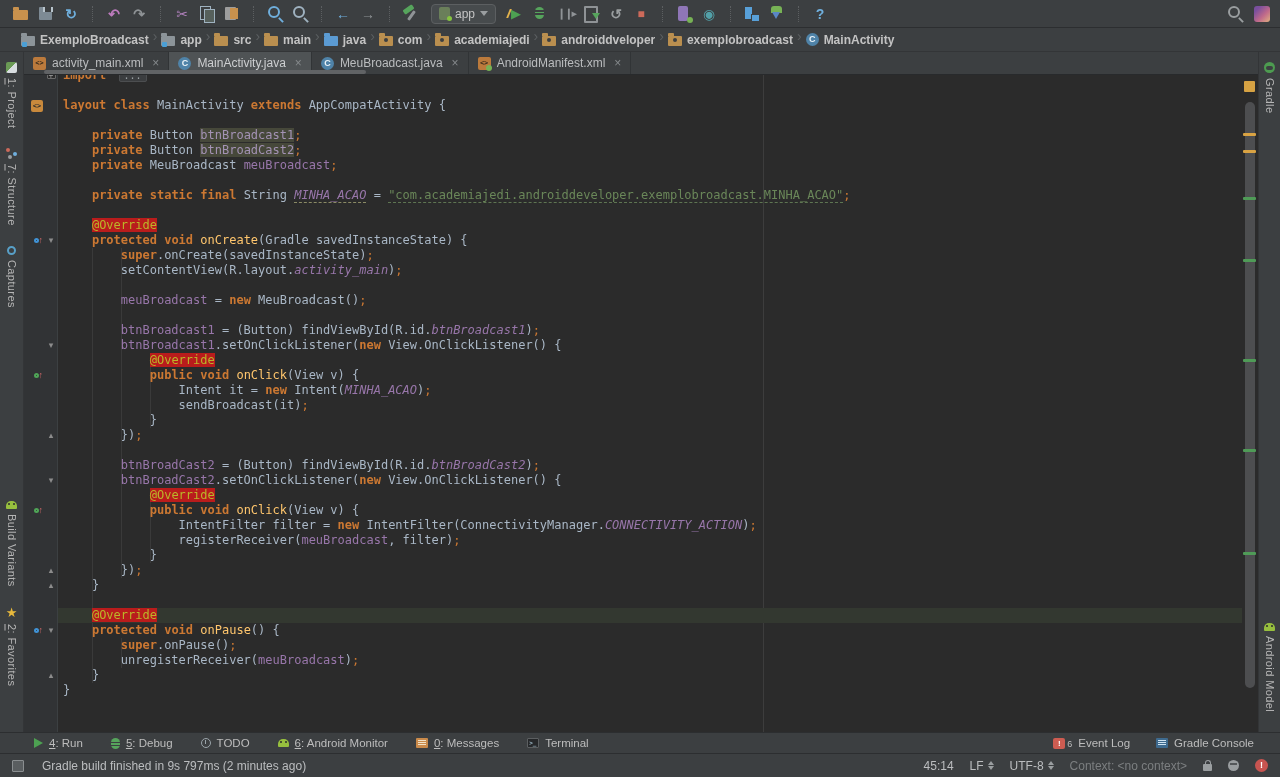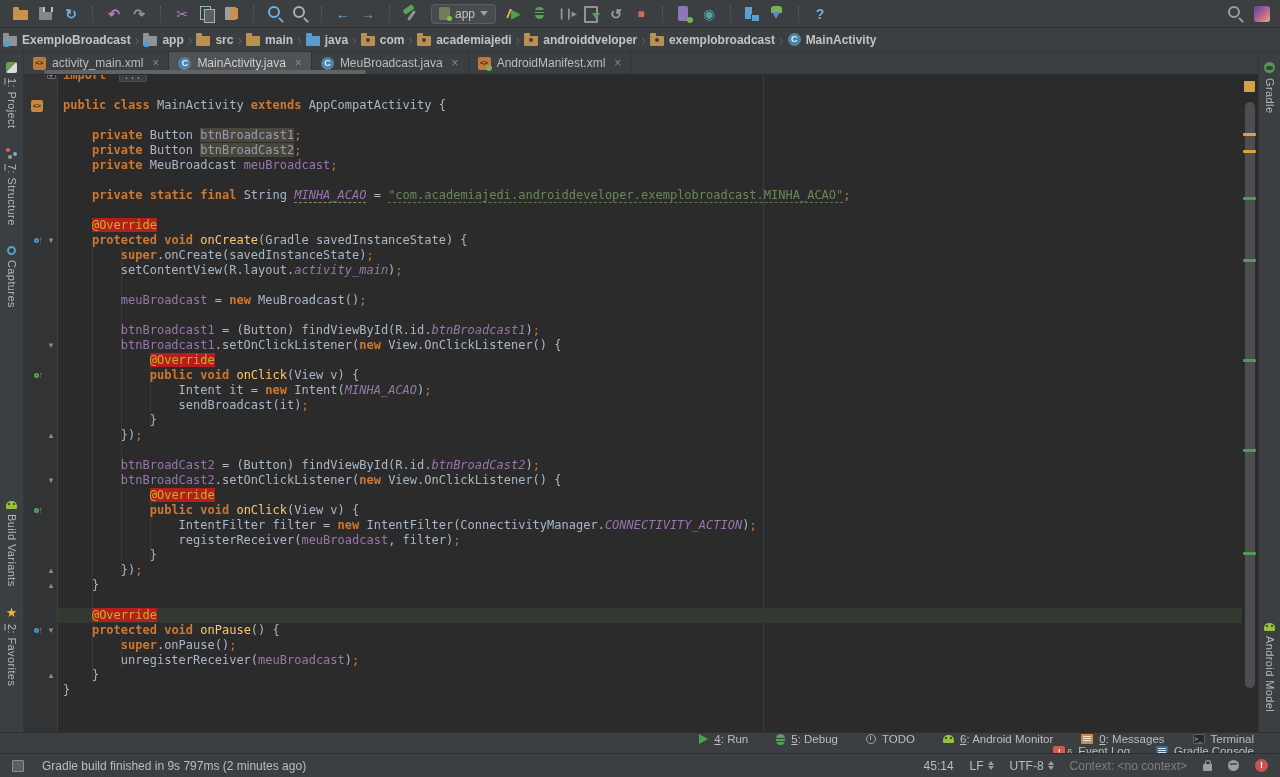--- a/index.html
+++ b/index.html
@@ -43,21 +43,21 @@
   .t-wins::after{content:'';position:absolute;right:3px;bottom:3px;width:7px;height:6px;background:#58a0d8;border:1px solid #3c3f41;}
   .t-sdk::before{content:'';position:absolute;left:5px;top:3px;width:11px;height:7px;background:#77b255;border-radius:3px 3px 0 0;}
   .t-sdk::after{content:'';position:absolute;left:6px;bottom:2px;width:0;height:0;border:4px solid transparent;border-top:7px solid #5a87c6;}
   .t-avatar{width:16px;height:16px;border-radius:3px;background:linear-gradient(135deg,#7a4f9e 20%,#c06a8a 60%,#e0b080);}
   .run-combo { height:20px; border:1px solid #5c5f61; border-radius:4px; background:#474b4d; display:inline-flex; align-items:center; gap:5px; padding:0 7px; margin:0 6px; color:#c3c3c3; font-size:12px; }
   .combo-dev { position:relative; width:11px; height:13px; background:#6a7f5a; border-radius:2px; }
   .combo-dev::after{content:'';position:absolute;right:-2px;bottom:-1px;width:5px;height:5px;border-radius:50%;background:#86c440;}
   .combo-arrow { width:0;height:0;border-left:4px solid transparent;border-right:4px solid transparent;border-top:5px solid #9a9ea0; }
 
   
-  .bcrow { position:absolute; left:0; top:28px; right:0; height:24px; display:flex; align-items:center; padding:0 0; border-bottom:1px solid #333537; }
+  .bcrow { position:absolute; left:0; top:28px; right:0; height:24px; display:flex; padding:0 18px; border-bottom:1px solid #333537; }
   .bc-item { display:flex; align-items:center; gap:5px; padding:0 3px; color:#c3c3c3; font-size:12px; font-weight:600; cursor:default; }
   .bc-sep { color:#5b5f61; font-size:14px; margin:0 1px; }
   .fi { position:relative; width:14px; height:10px; border-radius:1px; background:#ba8f4f; margin-top:2px; }
   .fi::before { content:''; position:absolute; top:-3px; left:0; width:6px; height:3px; background:inherit; border-radius:1px 1px 0 0; }
   .fi.module { background:#8c9499; }
   .fi.module::after { content:''; position:absolute; left:1px; bottom:-1px; width:5px; height:5px; background:#4b9fd5; border-radius:1px; }
   .fi.blue { background:#5b9bd3; }
   .fi.pkg::after { content:''; position:absolute; left:5px; top:2.5px; width:4px; height:4px; border-radius:50%; background:#3c3f41; }
   .cls-ic { width:13px; height:13px; border-radius:50%; background:#4f83a8; color:#e9f2f8; font:bold 9px/13px "Liberation Sans",sans-serif; text-align:center; }
 
@@ -108,21 +108,21 @@
   .gi-up{color:#cc6666;font-size:9px;vertical-align:middle;}
   .gi-xml{display:inline-block;width:12px;height:12px;background:#c8893c;border-radius:2px;color:#2b2b2b;font:bold 7px/12px "DejaVu Sans Mono",monospace;text-align:center;vertical-align:middle;}
   .fm-plus{display:inline-block;width:9px;height:9px;border:1px solid #6a6a6a;background:#2b2b2b;color:#a0a0a0;font:8px/9px "DejaVu Sans Mono",monospace;text-align:center;border-radius:1px;}
   .estripe { position:absolute; top:0; right:0; bottom:0; width:16px; background:#2b2b2b; z-index:3; }
   .ethumb { position:absolute; left:3px; width:10px; top:27px; height:586px; background:rgba(165,170,175,.28); border-radius:5px; }
   .eind { position:absolute; top:6px; left:2px; width:11px; height:11px; background:#d6a243; border-radius:1px; }
   .emark { position:absolute; left:1px; width:13px; height:3px; border-radius:1px; }
   .hsb { position:absolute; left:44px; top:70px; width:322px; height:4px; background:#616365; border-radius:2px; z-index:6; }
 
   
-  .bottombar { position:absolute; left:0; right:0; bottom:24px; height:21px; background:#3c3f41; border-top:1px solid #2c2e30; display:flex; align-items:flex-end; font-size:11.5px; color:#bdbdbd; padding:0 26px 0 34px; z-index:5;flex-direction:column; }
+  .bottombar { position:absolute; left:0; right:0; bottom:24px; height:21px; background:#3c3f41; border-top:1px solid #2c2e30; display:flex; align-items:center; font-size:11.5px; color:#bdbdbd; padding:0 26px 0 34px; z-index:5; }
   .bb-left { display:flex; gap:28px; } .bb-right { margin-left:auto; display:flex; gap:26px; }
   .bb-item { display:flex; align-items:center; gap:6px; cursor:default; }
   .bb-item u, .stripe-btn u { text-decoration:underline; }
   .badge-sub { font-size:9px; color:#bdbdbd; align-self:flex-end; margin-left:-4px; }
   .b-run{width:0;height:0;border-left:9px solid #4da152;border-top:5px solid transparent;border-bottom:5px solid transparent;}
   .b-debug{position:relative;width:9px;height:11px;background:#56a45c;border-radius:5px;}
   .b-debug::after{content:'';position:absolute;left:0;top:4px;width:9px;height:1.5px;background:#3c3f41;box-shadow:0 3px #3c3f41;}
   .b-todo{position:relative;width:10px;height:10px;border:1.5px solid #9aa4aa;border-radius:50%;}
   .b-todo::after{content:'';position:absolute;left:3px;top:1px;width:1.5px;height:4px;background:#9aa4aa;}
   .b-android{position:relative;width:11px;height:8px;background:#97bf3e;border-radius:5px 5px 1px 1px;}
@@ -325,21 +325,21 @@
           <span class="cell-code"><span class="tk-kw">import </span><span class="tk-fold">...</span></span>
         </div>
         <div class="row">
           <span class="cell-g"></span>
           <span class="cell-f"></span>
           <span class="cell-code"></span>
         </div>
         <div class="row">
           <span class="cell-g"><span class="gi-xml">&lt;&gt;</span></span>
           <span class="cell-f"></span>
-          <span class="cell-code"><span class="tk-kw">public class </span><span class="tk-pl">MainActivity </span><span class="tk-kw">extends </span><span class="tk-pl">AppCompatActivity {</span></span>
+          <span class="cell-code"><span class="tk-kw">layout class </span><span class="tk-pl">MainActivity </span><span class="tk-kw">extends </span><span class="tk-pl">AppCompatActivity {</span></span>
         </div>
         <div class="row">
           <span class="cell-g"></span>
           <span class="cell-f"></span>
           <span class="cell-code"></span>
         </div>
         <div class="row">
           <span class="cell-g"></span>
           <span class="cell-f"></span>
           <span class="cell-code"><span class="tk-pl">    </span><span class="tk-kw">private </span><span class="tk-pl">Button </span><span class="tk-fieldbox">btnBroadcast1</span><span class="tk-semi">;</span></span>

